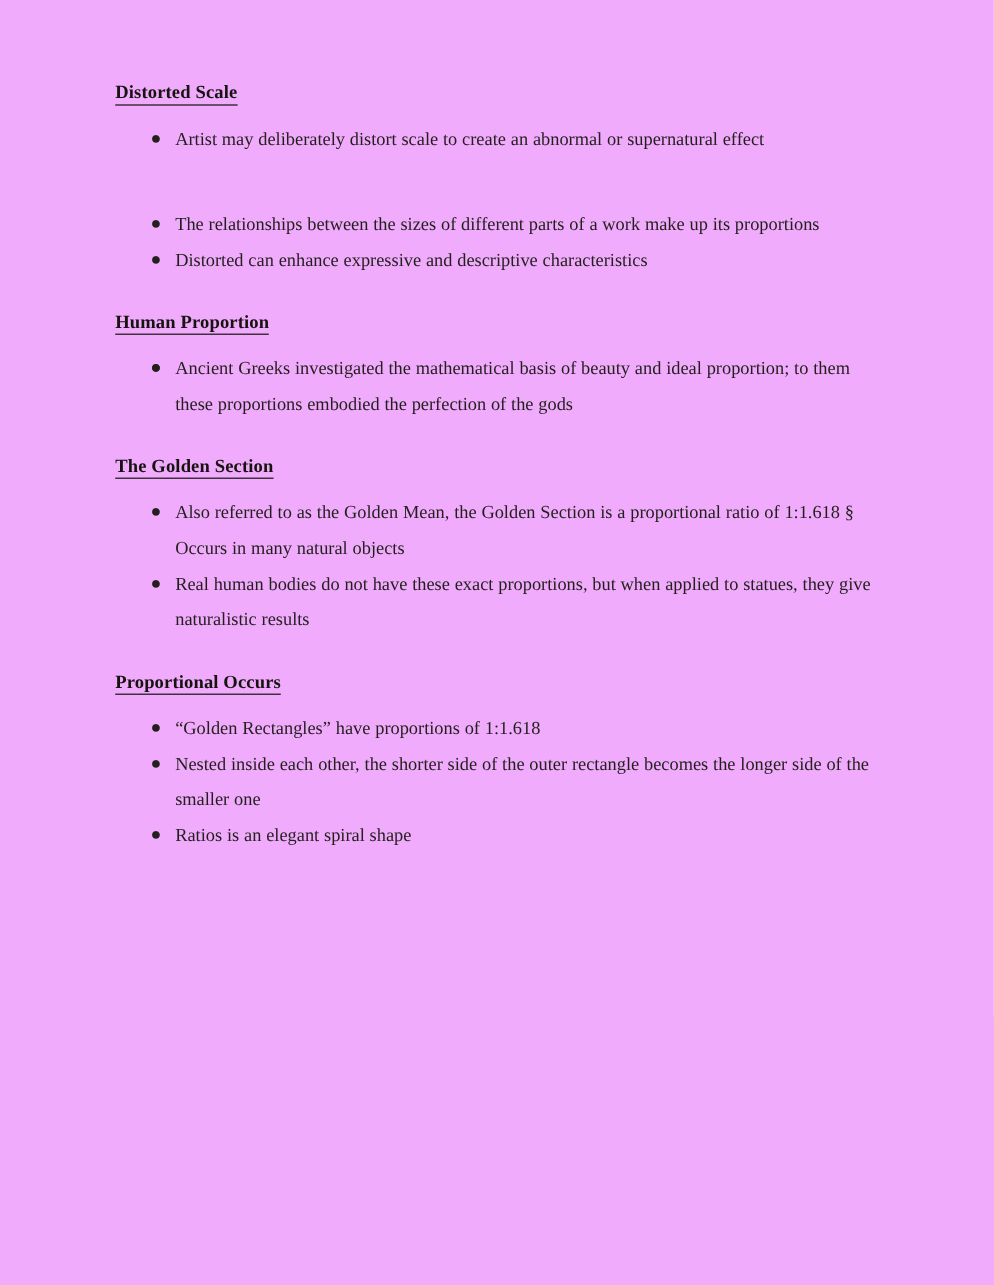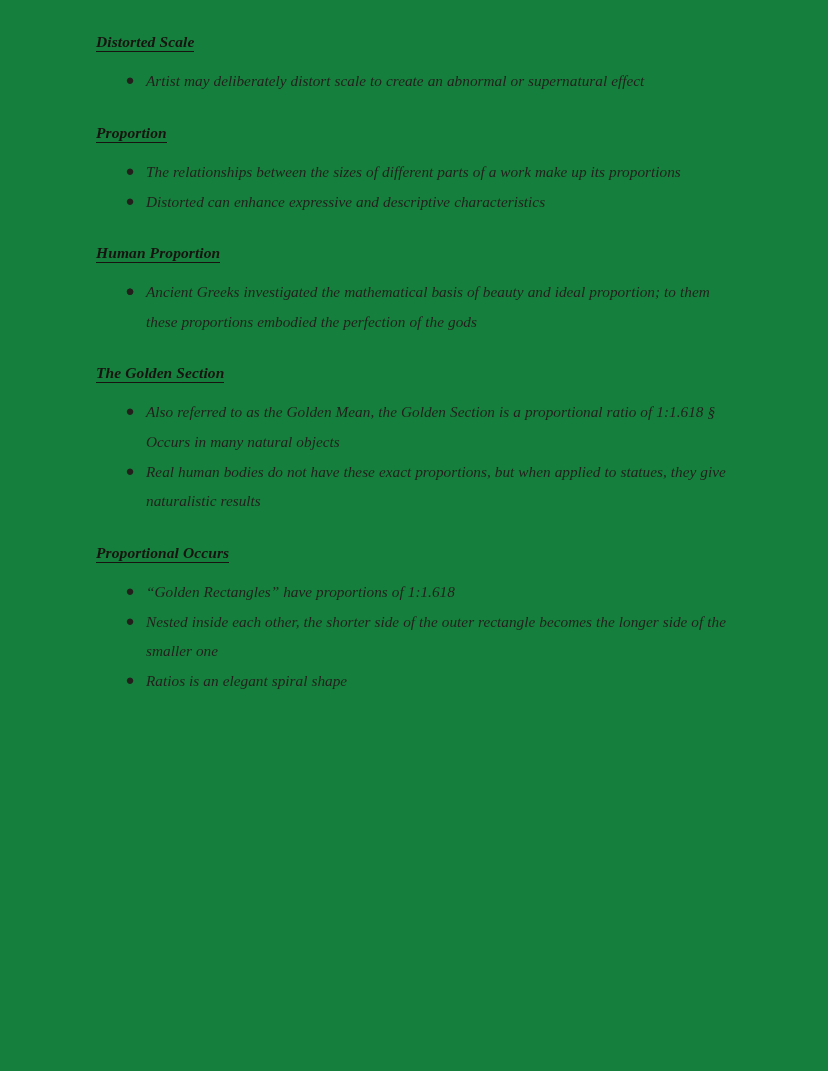--- a/index.html
+++ b/index.html
@@ -15,23 +15,22 @@
     color: #231f1c;
     -webkit-font-smoothing: antialiased;
     overflow: hidden;
   }
 
   #page {
     position: relative;
     width: 828px;
     height: 1071px;
     box-sizing: border-box;
-    padding: 32px 96px 0 96px;
-    background: #15803d;
-    font-style: italic;
+    padding: 68px 96px 0 96px;
+    background: #f0abfc;
   }
 
   .doc-body {
     width: 636px;
   }
 
   .section {
     margin: 0;
   }
 
@@ -106,21 +105,20 @@
 
     <div class="section first-section">
       <h2 class="section-heading"><span class="htext">Distorted Scale</span></h2>
       <ul class="bullet-list">
         <li class="bullet-item"><span class="bullet-marker">●</span><span>Artist may deliberately distort scale to create an abnormal or supernatural effect</span></li>
       </ul>
       <div class="list-tail"></div>
     </div>
 
     <div class="section">
-      <h2 class="section-heading"><span class="htext">Proportion</span></h2>
       <ul class="bullet-list">
         <li class="bullet-item"><span class="bullet-marker">●</span><span>The relationships between the sizes of different parts of a work make up its proportions</span></li>
         <li class="bullet-item"><span class="bullet-marker">●</span><span>Distorted can enhance expressive and descriptive characteristics</span></li>
       </ul>
       <div class="list-tail"></div>
     </div>
 
     <div class="section">
       <h2 class="section-heading"><span class="htext">Human Proportion</span></h2>
       <ul class="bullet-list">

